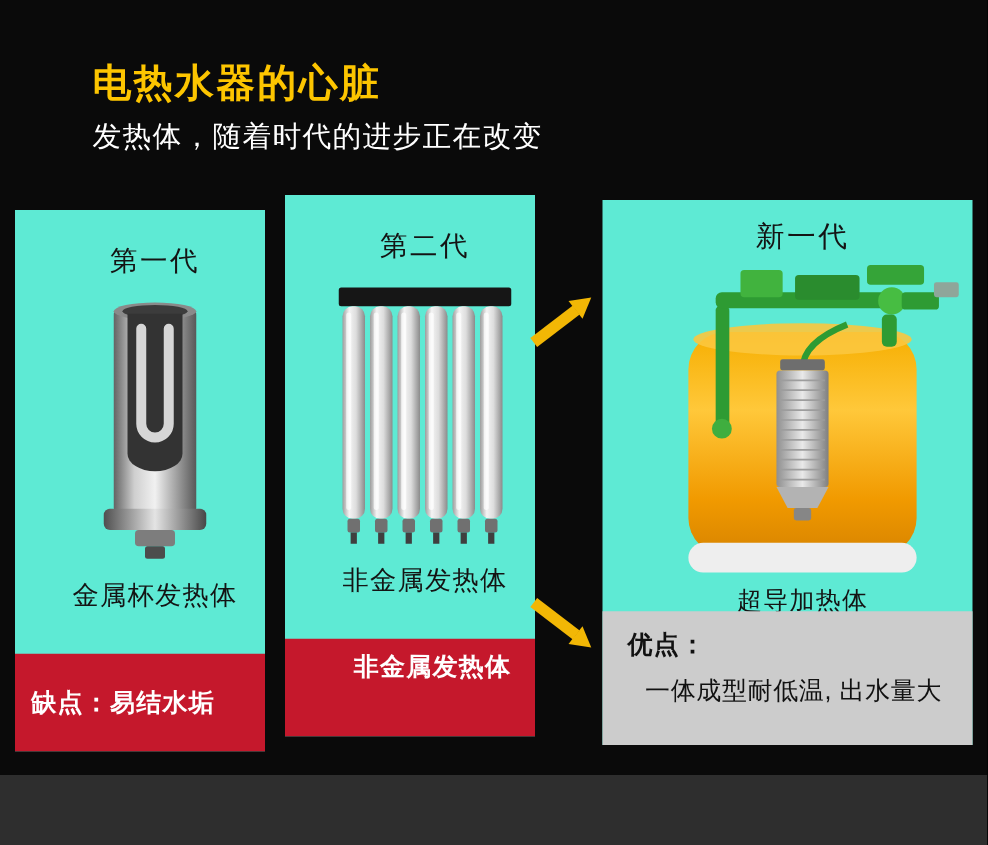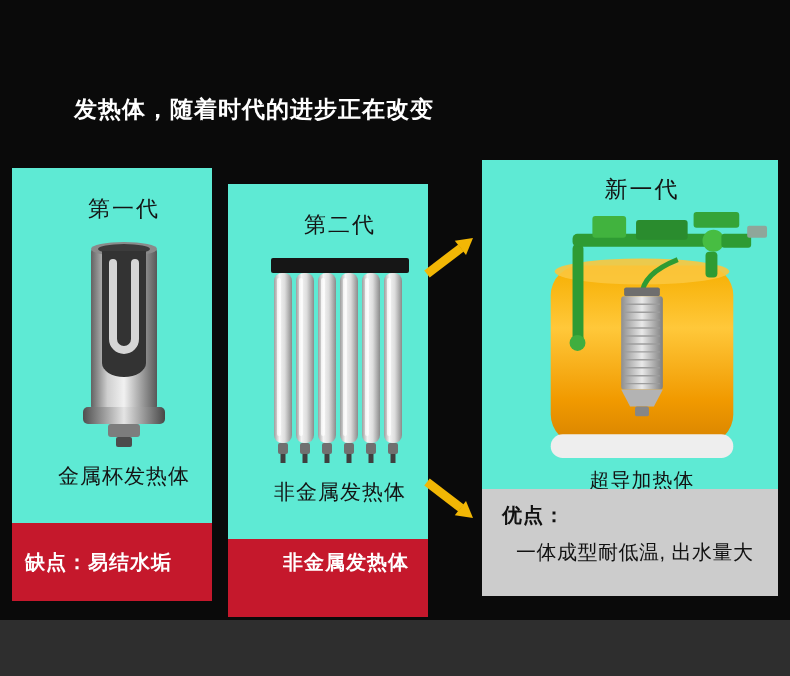--- a/index.html
+++ b/index.html
@@ -2,26 +2,26 @@
 <html><head>
 <meta charset="utf-8">
 <style>
   * { margin:0; padding:0; box-sizing:border-box; }
   html,body { background:#000; }
   body { font-family:"Liberation Sans","DejaVu Sans",sans-serif; }
   .page { position:relative; width:790px; height:676px; background:#0a0a0a; overflow:hidden; }
 
   .title { position:absolute; left:74px; top:46px; font-size:31px; font-weight:bold;
            color:#fdc500; letter-spacing:2px; }
-  .subtitle { position:absolute; left:74px; top:94px; font-size:23px; font-weight:bold;
+  .subtitle { position:absolute; left:74px; top:94px; font-size:23px; font-weight:normal;
               color:#ffffff; letter-spacing:1px; }
 
   .panel { position:absolute; background:#5eead4;padding-left:24px; }
   .panel1 { left:12px;  top:168px; width:200px; height:433px; }
-  .panel2 { left:228px; top:184px; width:200px; height:433px; }
+  .panel2 { left:228px; top:156px; width:200px; height:433px; }
   .panel3 { left:482px; top:160px; width:296px; height:436px; }
 
   .gen-label { text-align:center; padding-top:26px; font-size:22px; color:#141414; letter-spacing:2px; }
   .panel3 .gen-label { padding-top:14px; font-size:23px; }
 
   .figure { display:flex; justify-content:center; align-items:center; }
   .panel1 .figure, .panel2 .figure { height:234px; margin-top:4px; }
   .panel3 .figure { height:262px; }
 
   .product-name { text-align:center; font-size:21px; color:#141414; letter-spacing:1px; }
@@ -43,20 +43,21 @@
   .arrow1 { left:423px; top:234px; }
   .arrow2 { left:423px; top:476px; }
 
   .footer-strip { position:absolute; left:0; top:620px; width:790px; height:56px; background:#2e2e2e; }
 </style>
 </head>
 <body>
 
 <div class="page">
 
+  <h1 class="title">电热水器的心脏</h1>
   <p class="subtitle">发热体，随着时代的进步正在改变</p>
 
   <section class="panel panel1">
     <div class="gen-label">第一代</div>
     <div class="figure">
       <svg width="132" height="212" viewBox="0 0 132 212">
         <defs>
           <linearGradient id="mV" x1="0" y1="0" x2="1" y2="0">
             <stop offset="0" stop-color="#636363"></stop>
               <stop offset="0.25" stop-color="#cfcfcf"></stop>

